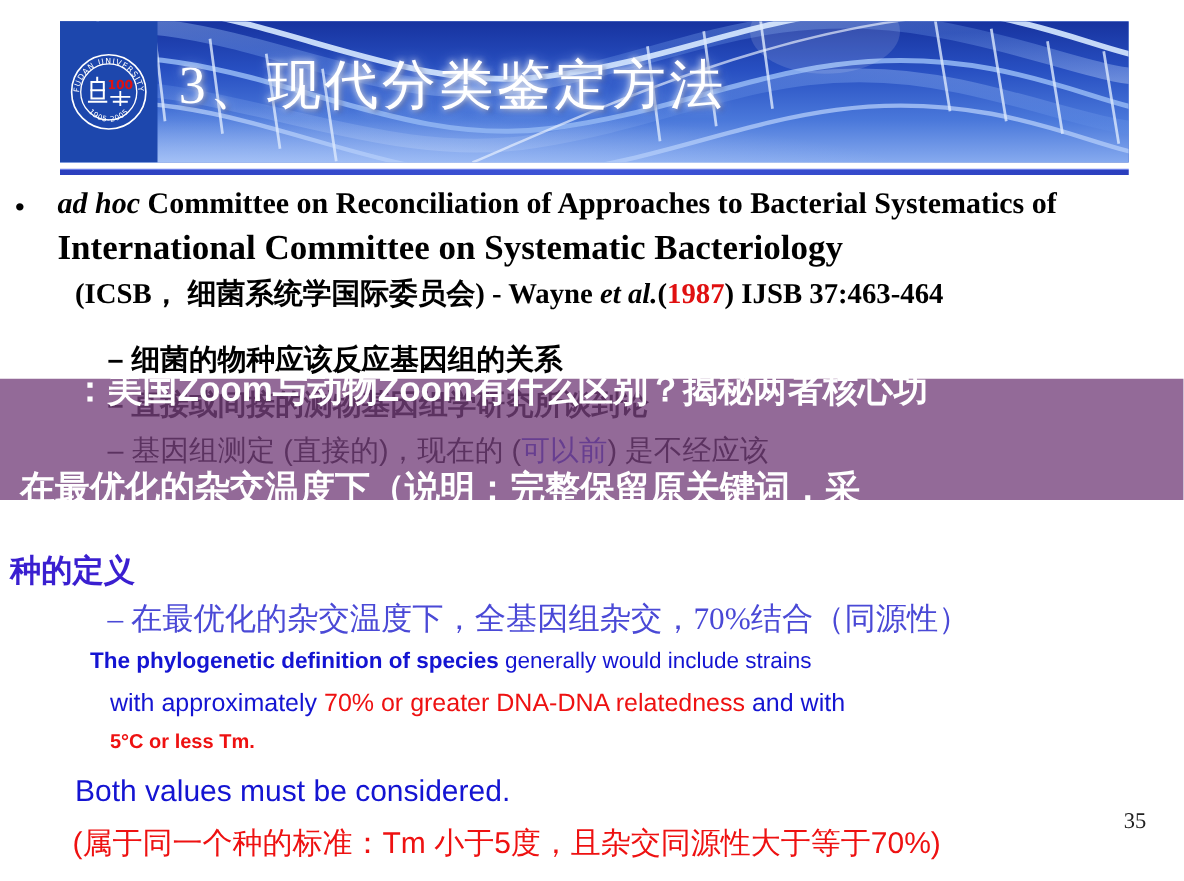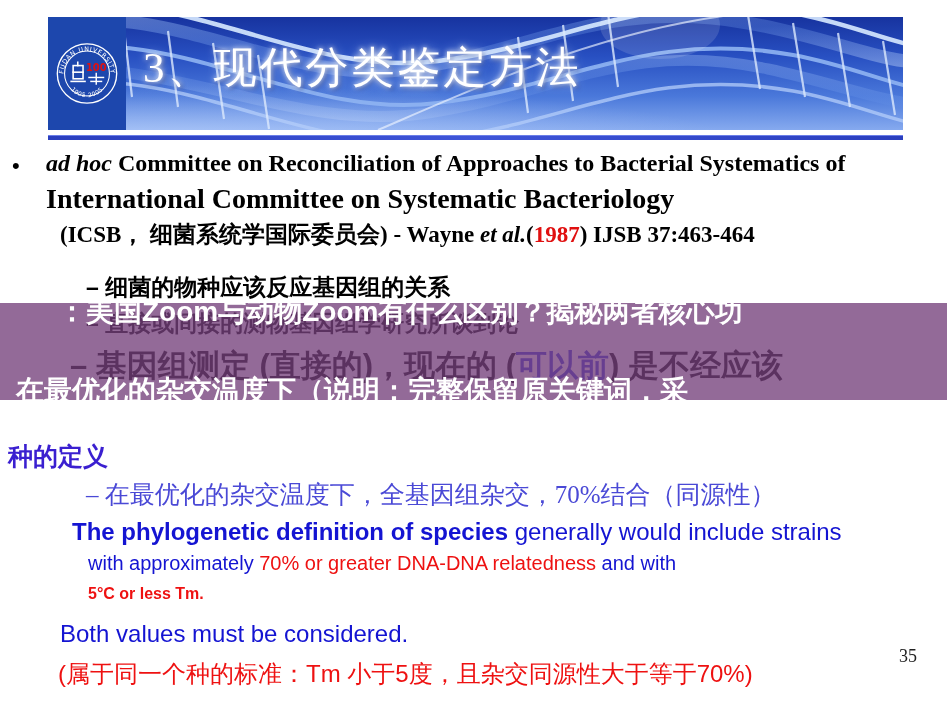--- a/index.html
+++ b/index.html
@@ -112,24 +112,24 @@
     color: #000000;
   }
   #l5 {
     left: 86px; top: 308px;
     font-family: "Liberation Sans", sans-serif;
     font-weight: bold;
     font-size: 23px;
     color: #000000;
   }
   #l6 {
-    left: 70px; top: 345px;
-    font-family: "Liberation Sans", sans-serif;
-    font-weight: bold;
-    font-size: 31px;
+    left: 86px; top: 345px;
+    font-family: "Liberation Sans", sans-serif;
+    font-weight: normal;
+    font-size: 23px;
     color: #000000;
   }
   #l6 .blue { color: #3636d8; }
   #l7 {
     left: 56px; top: 385px;
     font-family: "Liberation Sans", sans-serif;
     font-weight: bold;
     font-size: 23px;
     color: #000000;
   }
@@ -141,21 +141,21 @@
     color: #3a1fd0;
   }
   #l9 {
     left: 86px; top: 478px;
     font-family: "Liberation Serif", serif;
     font-size: 25px;
     color: #4a49d6;
   }
   #l10 {
     left: 72px; top: 518px;
-    font-size: 24px;
+    font-size: 18px;
     color: #1414d2;
   }
   #l10 b { font-weight: bold; }
   #l11 {
     left: 88px; top: 552px;
     font-size: 20px;
     color: #1414d2;
   }
   #l11 .red { color: #ee1111; }
   #l12 {

